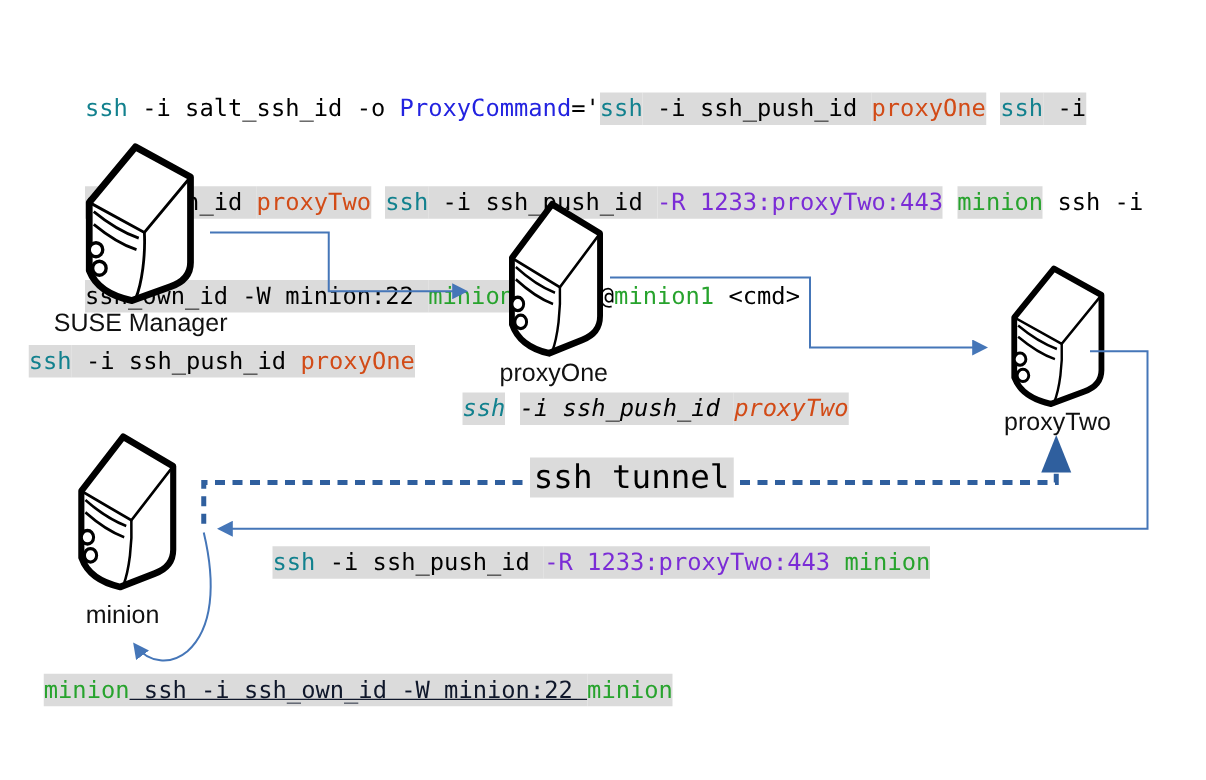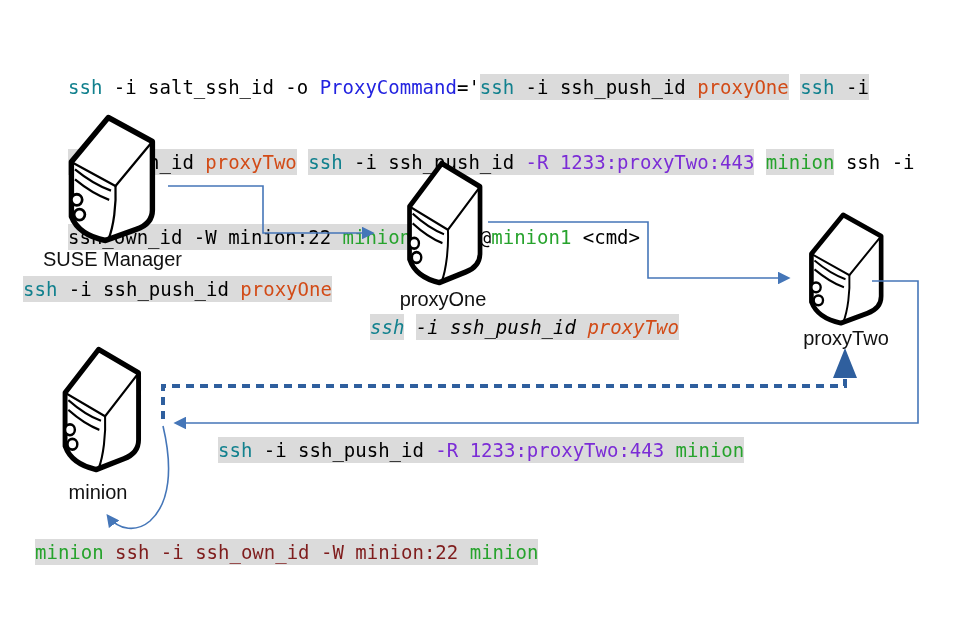--- a/index.html
+++ b/index.html
@@ -65,22 +65,23 @@
     </svg>
 
   <div class="node-label" style="left:20px;top:248px;width:185px;">SUSE Manager</div>
   <div class="node-label" style="left:388px;top:288px;width:110px;">proxyOne</div>
   <div class="node-label" style="left:791px;top:327px;width:110px;">proxyTwo</div>
   <div class="node-label" style="left:48px;top:481px;width:100px;">minion</div>
 
   <div class="cmd" style="left:23px;top:277px;"><span style="color: rgb(18, 129, 142); background: rgb(219, 219, 219);">ssh</span><span style="color: rgb(0, 0, 0); background: rgb(219, 219, 219);"> -i ssh_push_id </span><span style="color: rgb(210, 75, 23); background: rgb(219, 219, 219);">proxyOne</span></div>
   <div class="cmd" style="left:370px;top:315px;font-style:italic;"><span style="color: rgb(18, 129, 142); background: rgb(219, 219, 219);">ssh</span><span style="color: rgb(0, 0, 0);"> </span><span style="color: rgb(0, 0, 0); background: rgb(219, 219, 219);">-i ssh_push_id </span><span style="color: rgb(210, 75, 23); background: rgb(219, 219, 219);">proxyTwo</span></div>
   <div class="cmd" style="left:218px;top:438px;"><span style="color: rgb(18, 129, 142); background: rgb(219, 219, 219);">ssh</span><span style="color: rgb(0, 0, 0); background: rgb(219, 219, 219);"> -i ssh_push_id </span><span style="color: rgb(123, 44, 214); background: rgb(219, 219, 219);">-R 1233:proxyTwo:443</span><span style="color: rgb(0, 0, 0); background: rgb(219, 219, 219);"> </span><span style="color: rgb(39, 163, 45); background: rgb(219, 219, 219);">minion</span></div>
-  <div class="cmd" style="left:35px;top:540px;"><span style="color: rgb(39, 163, 45); background: rgb(219, 219, 219);">minion</span><span style="color: #7f1d1d; background: rgb(219, 219, 219);"> ssh -i ssh_own_id -W minion:22 </span><span style="color: rgb(39, 163, 45); background: rgb(219, 219, 219);">minion</span></div>
+  <div class="cmd" style="left:35px;top:540px;"><span style="color: rgb(39, 163, 45); background: rgb(219, 219, 219);">minion</span><span style="color: #0f172a; background: rgb(219, 219, 219); text-decoration: underline;"> ssh -i ssh_own_id -W minion:22 </span><span style="color: rgb(39, 163, 45); background: rgb(219, 219, 219);">minion</span></div>
 
+  <div id="tunnel-label">ssh tunnel</div>
 
   <svg id="arrows" width="965" height="624" viewBox="0 0 965 624">
     <defs>
       <marker id="ah" viewBox="0 0 10 10" refX="8" refY="5" markerWidth="8" markerHeight="8" orient="auto">
         <path d="M0 0 L10 5 L0 10 Z"></path>
       </marker>
     </defs>
     <path class="arrow" d="M168 186 H263 V233 H372" marker-end="url(#ah)"></path>
     <path class="arrow" d="M488 222 H648 V278 H788" marker-end="url(#ah)"></path>
     <path class="arrow" d="M872 281 H918 V423 H176" marker-end="url(#ah)"></path>

